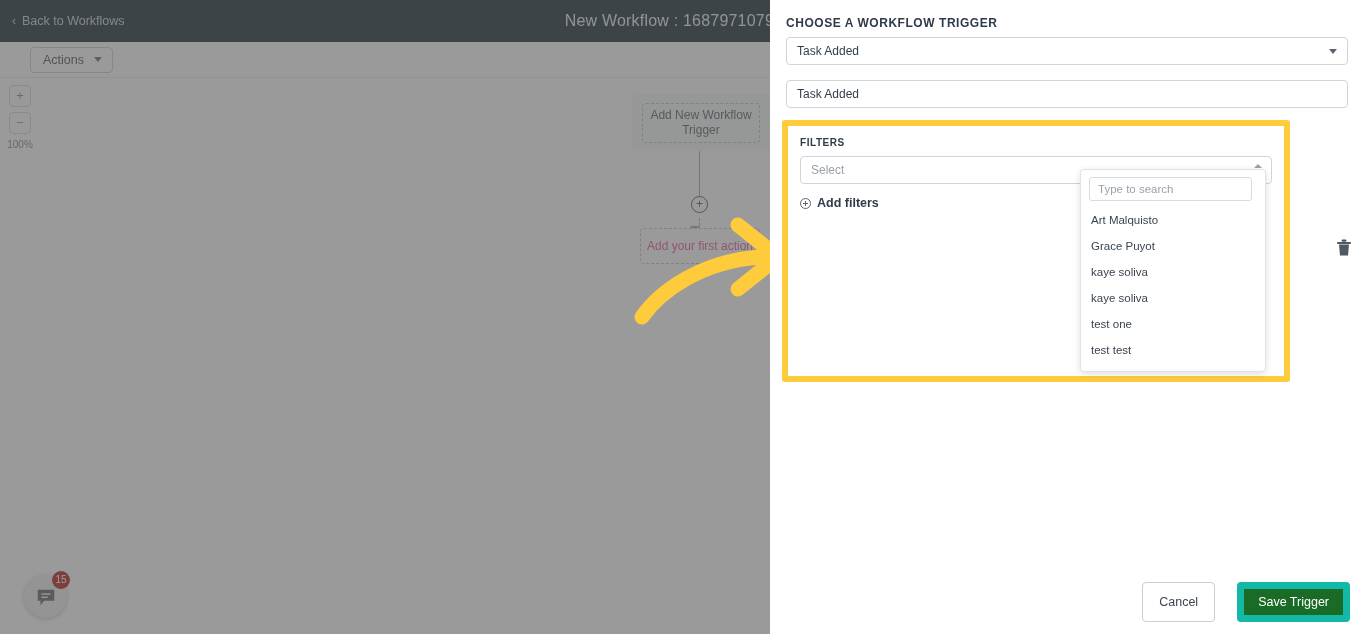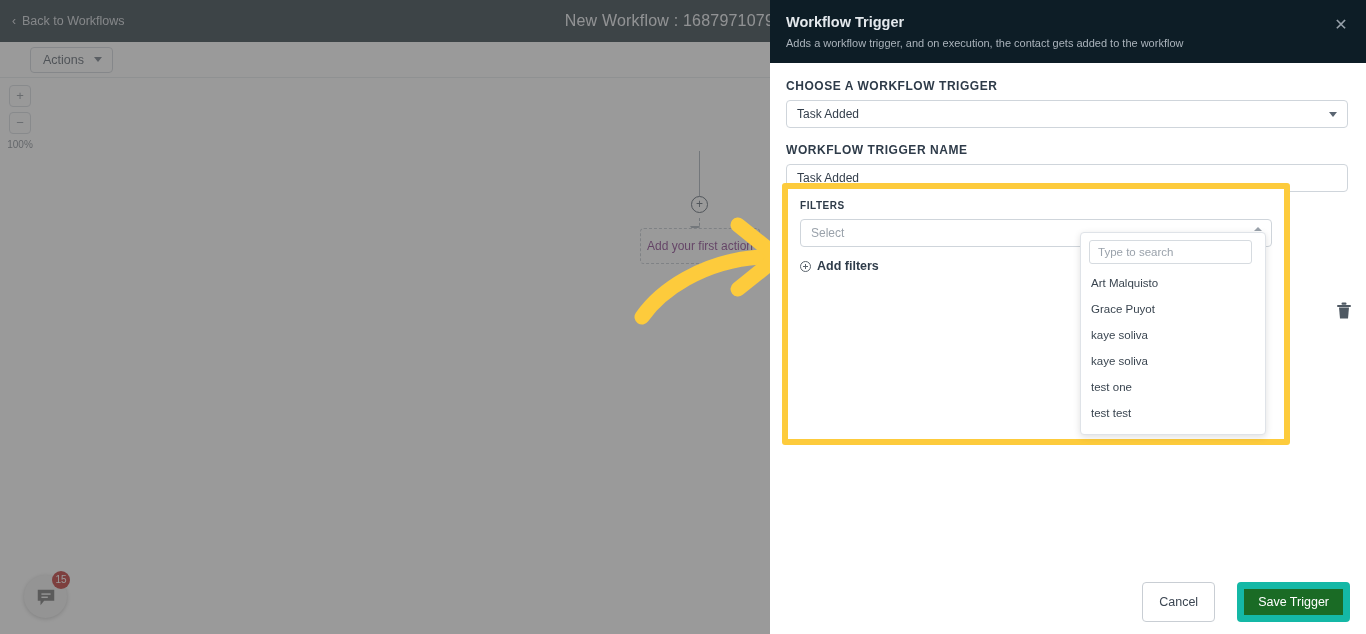--- a/index.html
+++ b/index.html
@@ -89,21 +89,21 @@
   }
   .plus-node {
     position: absolute; left: 691px; top: 118px; width: 17px; height: 17px;
     border: 1px solid #3d4a57; border-radius: 50%; background: #fff;
     color: #3d4a57; font-size: 12px; line-height: 15px; text-align: center;
   }
   .node-action {
     position: absolute; left: 640px; top: 150px; width: 120px; height: 36px;
     border: 1px dashed #b9c0c8; border-radius: 4px; background: #fff;
     display: flex; align-items: center; justify-content: center;
-    font-size: 12px; color: #701a75;
+    font-size: 12px; color: #ec4899;
   }
   .arrow-head {
     position: absolute; left: 690px; top: 148px;
     width: 0; height: 0;
     border-left: 5px solid transparent; border-right: 5px solid transparent;
     border-top: 7px solid #9aa3ad;
   }
 
   
   .chat-fab {
@@ -268,20 +268,23 @@
     </div>
   </div>
 
   <div class="canvas">
     <div class="zoom-ctl">
       <div class="zoom-btn">+</div>
       <div class="zoom-btn">−</div>
       <div class="zoom-pct">100%</div>
     </div>
 
+    <div class="node-trigger">
+      <div class="node-trigger-inner">Add New Workflow Trigger</div>
+    </div>
     <div class="connector"></div>
     <div class="arrow-head"></div>
     <div class="plus-node">+</div>
     <div class="connector2"></div>
     <div class="node-action">Add your first action</div>
 
     <div class="chat-fab">
       <svg width="22" height="22" viewBox="0 0 24 24">
         <path d="M3 4h18v12H10l-4 5v-5H3z" fill="#5b5b5b"></path>
         <rect x="7" y="8" width="10" height="1.6" fill="#efefef"></rect>
@@ -295,37 +298,31 @@
 
   <div class="arrow-anno">
     <svg width="175" height="135" viewBox="0 0 175 135">
       <path d="M22 122 C 40 96, 82 66, 140 62" stroke="#FDCB3C" stroke-width="15" fill="none" stroke-linecap="round"></path>
       <path d="M118 30 L 158 62 L 118 94" stroke="#FDCB3C" stroke-width="15" fill="none" stroke-linecap="round" stroke-linejoin="round"></path>
     </svg>
   </div>
 
   <div class="panel">
 
-    <div class="panel-header">
-      <div class="panel-title">Workflow Trigger</div>
-      <div class="panel-sub">Adds a workflow trigger, and on execution, the contact gets added to the workflow</div>
-      <div class="panel-close">✕</div>
-    </div>
 
     <div class="panel-body">
 
       <div class="field-label">CHOOSE A WORKFLOW TRIGGER</div>
       <div class="select-box">
         <span>Task Added</span>
         <span class="caret"></span>
       </div>
 
       <div class="gap"></div>
 
-      <div class="field-label">WORKFLOW TRIGGER NAME</div>
       <div class="text-input">
         <span>Task Added</span>
       </div>
 
       <div class="trash-wrap">
         <svg width="16" height="18" viewBox="0 0 16 18">
           <rect x="1" y="3" width="14" height="2" rx="1" fill="#4f5963"></rect>
           <rect x="5.5" y="0.5" width="5" height="2.2" rx="1" fill="#4f5963"></rect>
           <path d="M3 5.5 h10 l-1 11 h-8 z" fill="#4f5963"></path>
         </svg>

